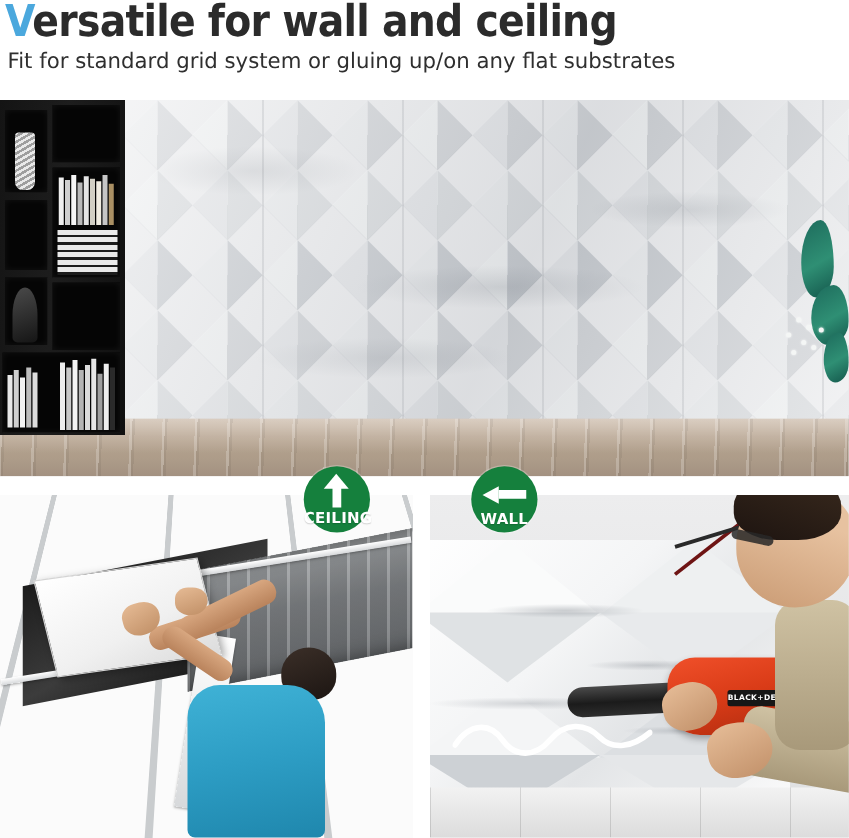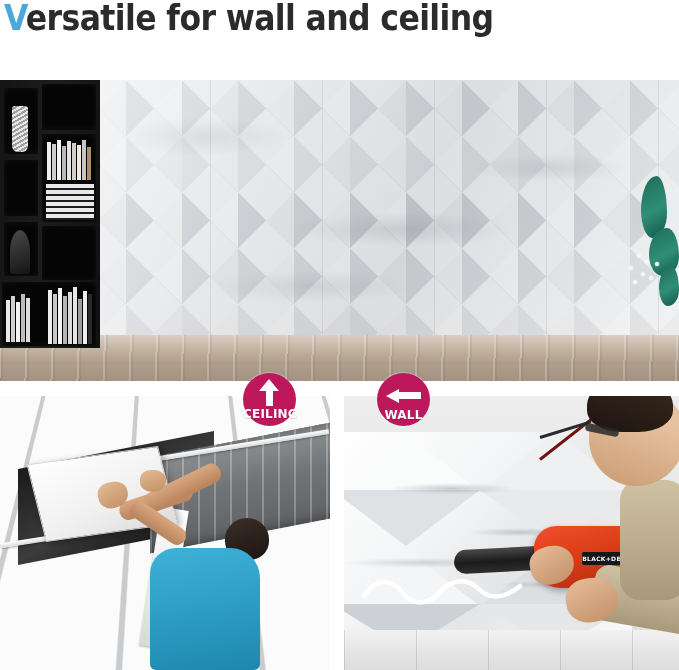--- a/index.html
+++ b/index.html
@@ -154,21 +154,21 @@
     width:4px; height:4px; border-radius:50%;
     background:#f4f6f5;
     box-shadow: 0 0 2px rgba(255,255,255,.9);
   }
 
   
   .badge {
     position: absolute;
     width: 53px; height: 53px;
     border-radius: 50%;
-    background: #be185d;
+    background: #15803d;
     z-index: 40;
     box-shadow: 0 0 0 1px rgba(255,255,255,.25);
   }
   .badge .btext {
     position: absolute;
     left: 0; right: 0;
     bottom: 5px;
     text-align: center;
     color: #ffffff;
     font-weight: 700;
@@ -364,20 +364,21 @@
   .wg-counter::after{
     content:"";position:absolute;inset:0;
     background: repeating-linear-gradient(90deg, rgba(0,0,0,.12) 0 1px, transparent 1px 72px);
   }
 </style>
 </head>
 <body>
 
 <div class="header">
   <div class="title"><span class="tfirst">V</span><span>ersatile for wall and ceiling</span></div>
+  <div class="subtitle">Fit for standard grid system or gluing up/on any flat substrates</div>
 </div>
 
 <div class="photo" id="hero">
 
   <div class="wall3d">
 
   <div class="dcell" style="left: 0px; top: 0px;">
         <i class="tri-t" style="border-bottom-color:#ffffff"></i>
         <i class="tri-b" style="border-top-color:#b4b8bc"></i>
         <i class="tri-l" style="border-right-color:#e6e8ea"></i>

